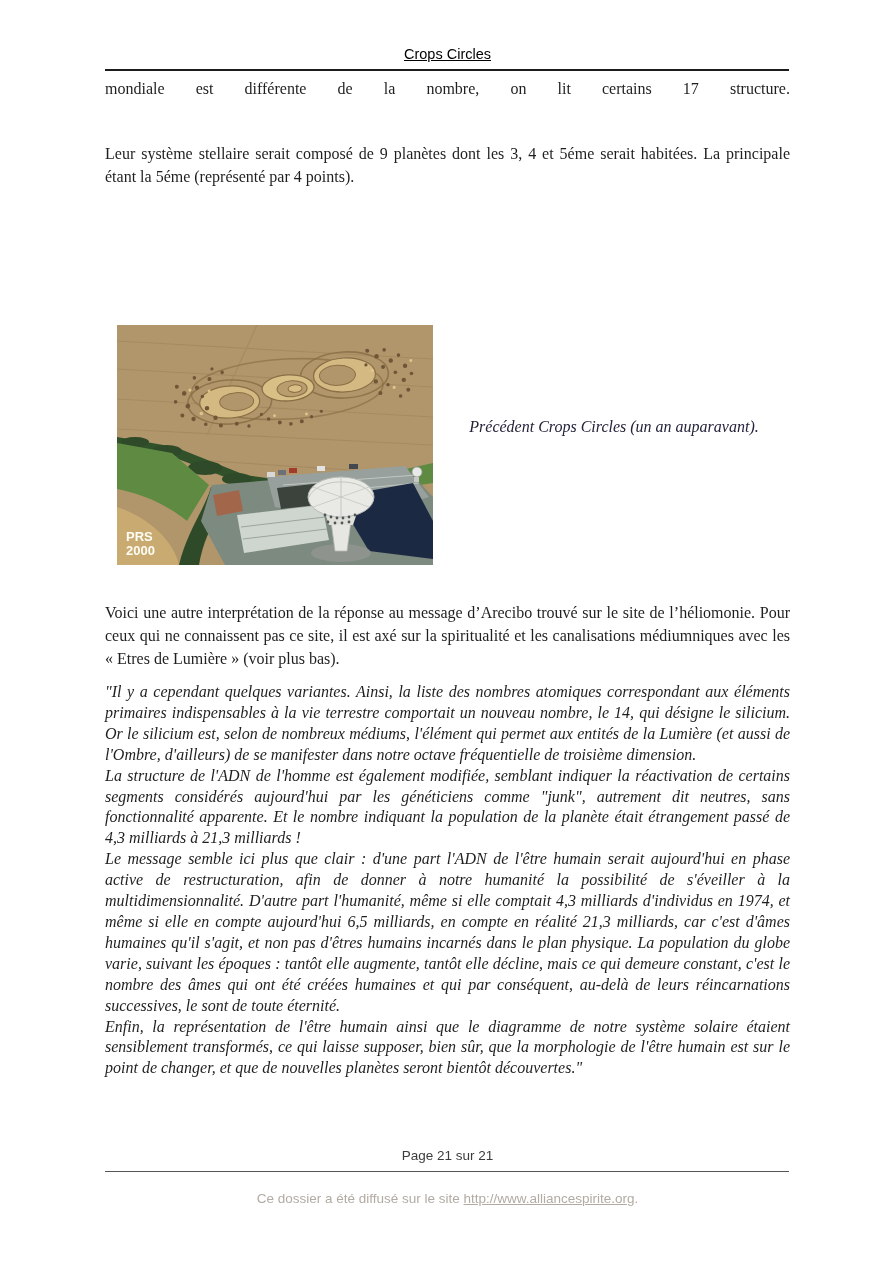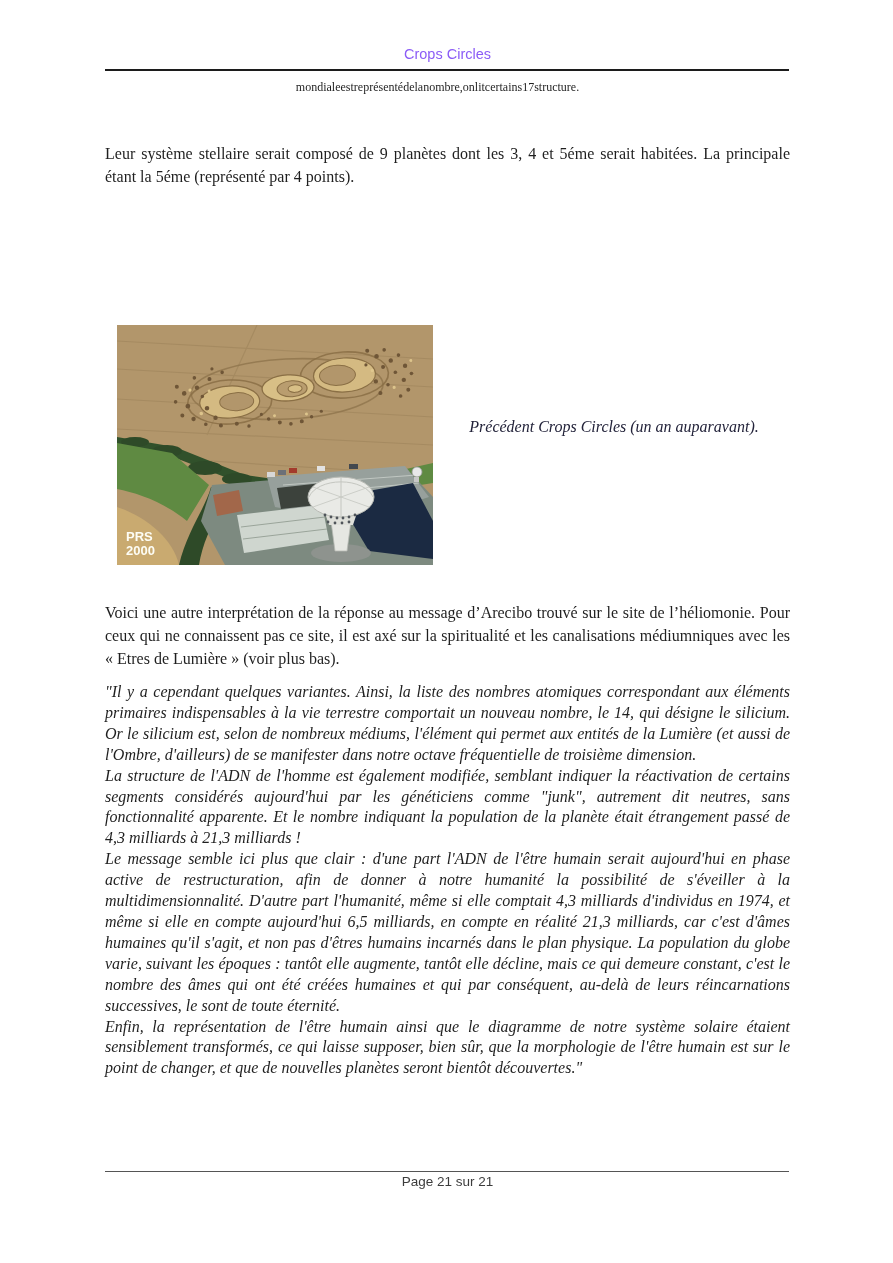--- a/index.html
+++ b/index.html
@@ -3,39 +3,39 @@
 <meta charset="utf-8">
 <style>
   html,body{margin:0;padding:0;background:#fff;}
   .page{
     position:relative;width:893px;height:1263px;background:#ffffff;
     font-family:"Liberation Serif", serif;color:#1f1f1f;overflow:hidden;
   }
   .abs{position:absolute;}
   .doc-title{
     left:105px;top:46px;width:685px;text-align:center;
-    font-family:"Liberation Sans", sans-serif;font-size:14.5px;color:#8b5cf6;
+    font-family:"Liberation Sans", sans-serif;font-size:14.5px;color:#000000;text-decoration:underline;
   }
   .title-rule{left:105px;top:69px;width:684px;border-top:2px solid #1c1c1c;height:0;}
   .body-par{left:105px;width:685px;font-size:16px;line-height:23px;text-align:justify;}
-  .p-spread{left:95px;width:685px;font-size:12px;display:flex;justify-content:center;}
+  .p-spread{left:105px;width:685px;font-size:16px;display:flex;justify-content:space-between;}
   .p1{top:80px;}
   .p2{top:142px;}
   .p3{top:204px;}
   .photo{left:117px;top:325px;width:316px;height:240px;display:block;}
   .caption{
     left:438px;top:394px;width:352px;text-align:center;
     font-style:italic;font-size:16px;color:#23233a;margin-top:24px;
   }
   .p4{top:601px;}
   .quote{left:105px;top:682px;width:685px;font-style:italic;}
   .quote p{margin:0;font-size:16px;line-height:20.9px;text-align:justify;}
   .footer-rule{left:105px;top:1171px;width:684px;border-top:1px solid #555;height:0;}
   .footer-page{
-    left:105px;top:1174px;width:685px;text-align:center;
+    left:105px;top:1148px;width:685px;text-align:center;
     font-family:"Liberation Sans", sans-serif;font-size:13.5px;color:#3c3c3c;
   }
   .footer-diffusion{
     left:105px;top:1191px;width:685px;text-align:center;
     font-family:"Liberation Sans", sans-serif;font-size:13.5px;color:#b2aba3;
   }
   .footer-diffusion a{color:#b2aba3;text-decoration:underline;cursor:pointer;}
   .wm{
     font-family:"Liberation Sans", sans-serif;font-weight:bold;font-size:13px;
     fill:#fdfdf5;
@@ -45,21 +45,21 @@
 <body>
 
 <div class="page">
 
   <div class="abs doc-title">Crops Circles</div>
   <div class="abs title-rule"></div>
 
   <div class="abs p-spread p1">
       <span>mondiale</span>
       <span>est</span>
-      <span>représenté</span>
+      <span>différente</span>
       <span>de</span>
       <span>la</span>
       <span>nombre,</span>
       <span>on</span>
       <span>lit</span>
       <span>certains</span>
       <span>17</span>
       <span>structure.</span>
     </div>
 
@@ -228,14 +228,17 @@
 
   <div class="abs quote">
     <p>"Il y a cependant quelques variantes. Ainsi, la liste des nombres atomiques correspondant aux éléments primaires indispensables à la vie terrestre comportait un nouveau nombre, le 14, qui désigne le silicium. Or le silicium est, selon de nombreux médiums, l'élément qui permet aux entités de la Lumière (et aussi de l'Ombre, d'ailleurs) de se manifester dans notre octave fréquentielle de troisième dimension.</p>
     <p>La structure de l'ADN de l'homme est également modifiée, semblant indiquer la réactivation de certains segments considérés aujourd'hui par les généticiens comme "junk", autrement dit neutres, sans fonctionnalité apparente. Et le nombre indiquant la population de la planète était étrangement passé de 4,3 milliards à 21,3 milliards !</p>
     <p>Le message semble ici plus que clair : d'une part l'ADN de l'être humain serait aujourd'hui en phase active de restructuration, afin de donner à notre humanité la possibilité de s'éveiller à la multidimensionnalité. D'autre part l'humanité, même si elle comptait 4,3 milliards d'individus en 1974, et même si elle en compte aujourd'hui 6,5 milliards, en compte en réalité 21,3 milliards, car c'est d'âmes humaines qu'il s'agit, et non pas d'êtres humains incarnés dans le plan physique. La population du globe varie, suivant les époques : tantôt elle augmente, tantôt elle décline, mais ce qui demeure constant, c'est le nombre des âmes qui ont été créées humaines et qui par conséquent, au-delà de leurs réincarnations successives, le sont de toute éternité.</p>
     <p>Enfin, la représentation de l'être humain ainsi que le diagramme de notre système solaire étaient sensiblement transformés, ce qui laisse supposer, bien sûr, que la morphologie de l'être humain est sur le point de changer, et que de nouvelles planètes seront bientôt découvertes."</p>
   </div>
 
   <div class="abs footer-rule"></div>
   <div class="abs footer-page">Page 21 sur 21</div>
+  <div class="abs footer-diffusion">
+    <span>Ce dossier a été diffusé sur le site </span><a>http://www.alliancespirite.org</a><span>.</span>
+  </div>
 
 </div>
 
 </body></html>

